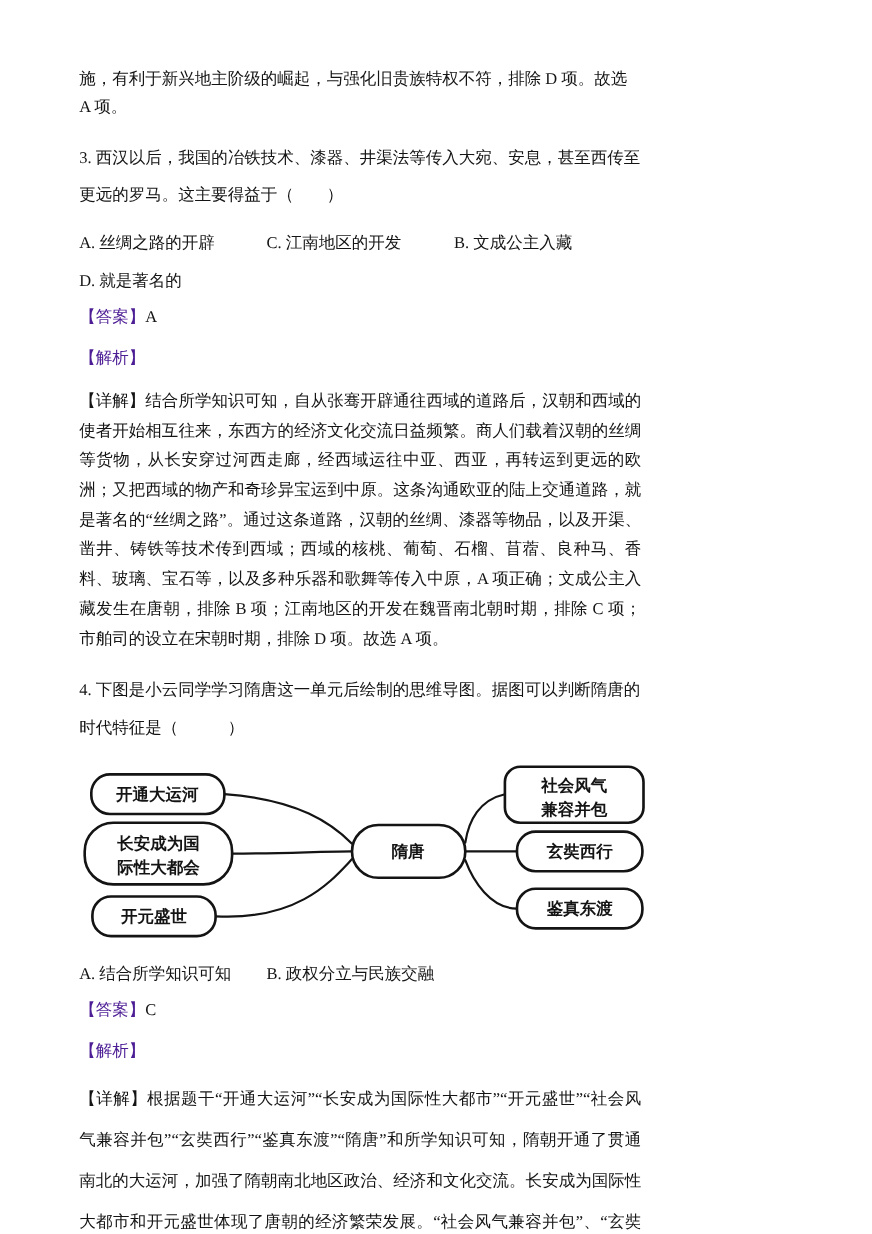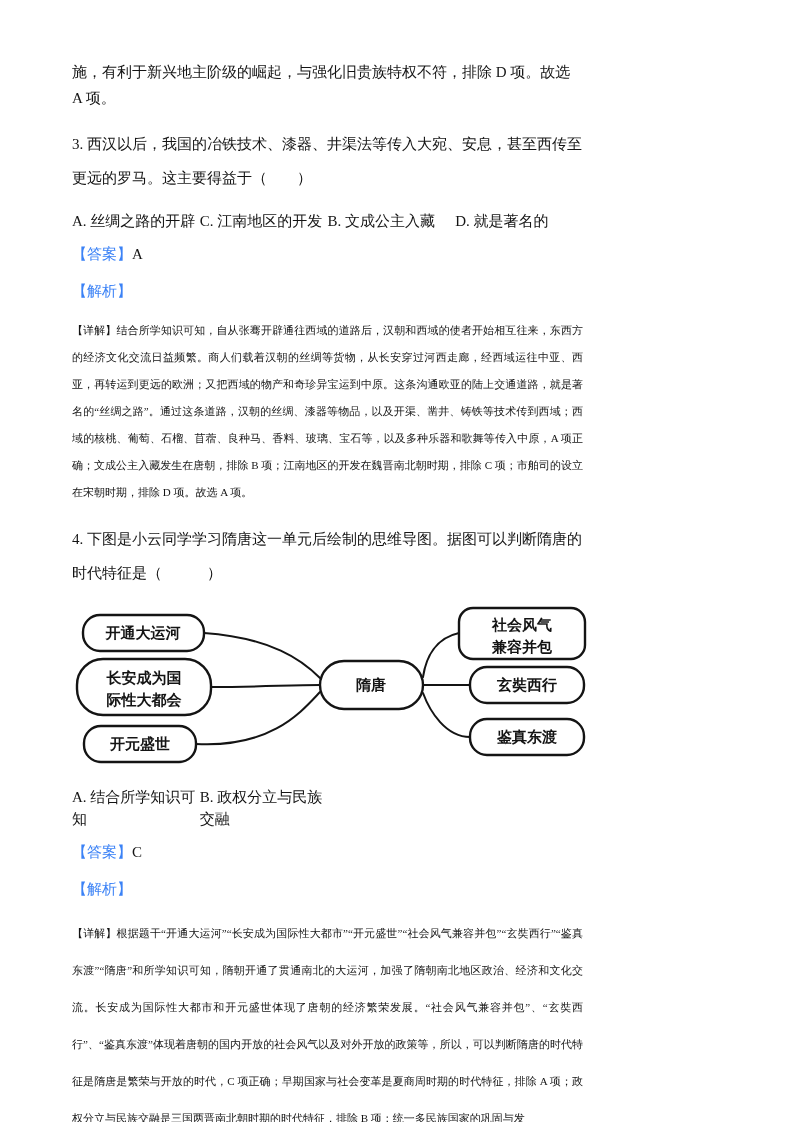--- a/index.html
+++ b/index.html
@@ -13,31 +13,31 @@
     height: 1122px;
     box-sizing: border-box;
     padding: 44px 72px 0 72px;
     background: #ffffff;
     overflow: hidden;
   }
   .para { font-size: 15px; line-height: 26px; }
   .stem { font-size: 15px; line-height: 34px; margin-top: 16px; }
   .options {
     display: grid;
-    grid-template-columns: 1fr 1fr 1fr 1fr;
+    grid-template-columns: 1fr 1fr 1fr;
     row-gap: 13px;
     font-size: 15px;
     line-height: 22px;
     margin-top: 9px;
   }
   .tag-line { font-size: 15px; line-height: 22px; margin-top: 11px; }
-  .tag { color: #3b82f6; }
+  .tag { color: #4c1d95; }
   .ans { color: #141414; }
   .detail {
-    font-size: 11px;
+    font-size: 15px;
     text-align: justify;
     margin-top: 8px;
   }
   .detail-q3 { line-height: 27px; }
   .detail-q4 { line-height: 37px; }
   .mindmap { display: block; margin: 8px 0 2px 2px; }
   .mindmap text {
     font-size: 15px;
     font-weight: bold;
     font-family: "DejaVu Sans", sans-serif;

